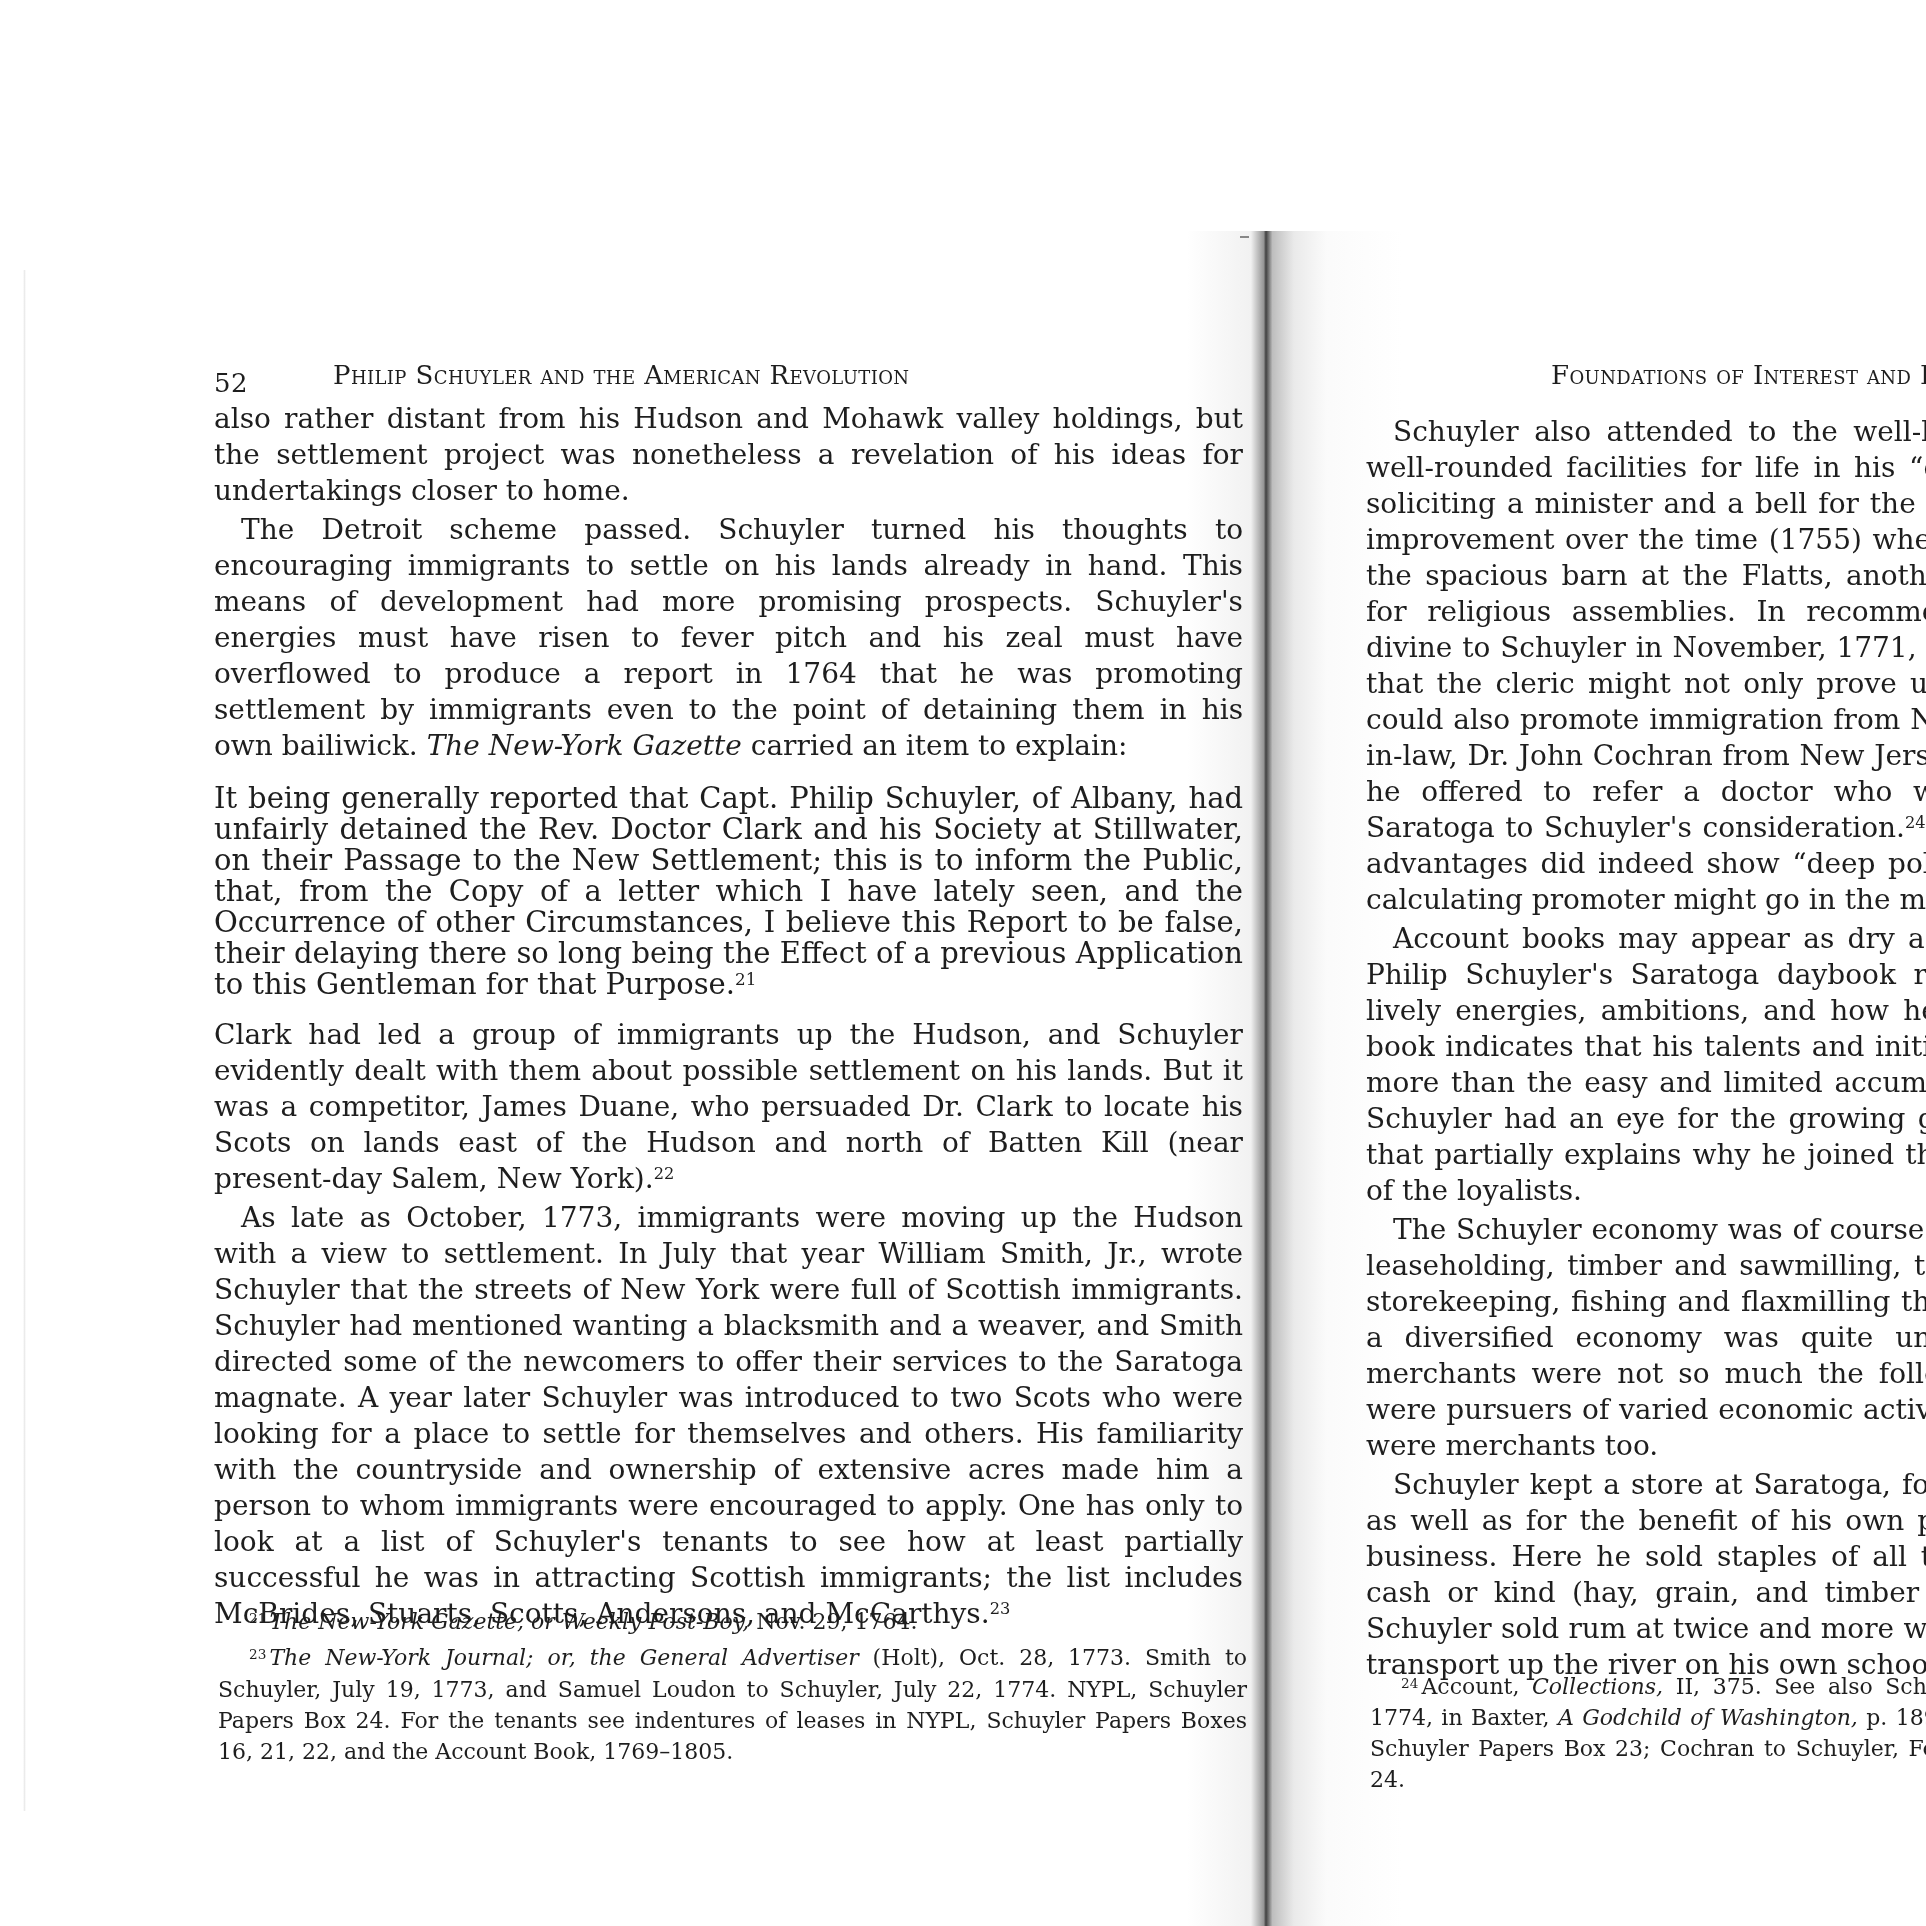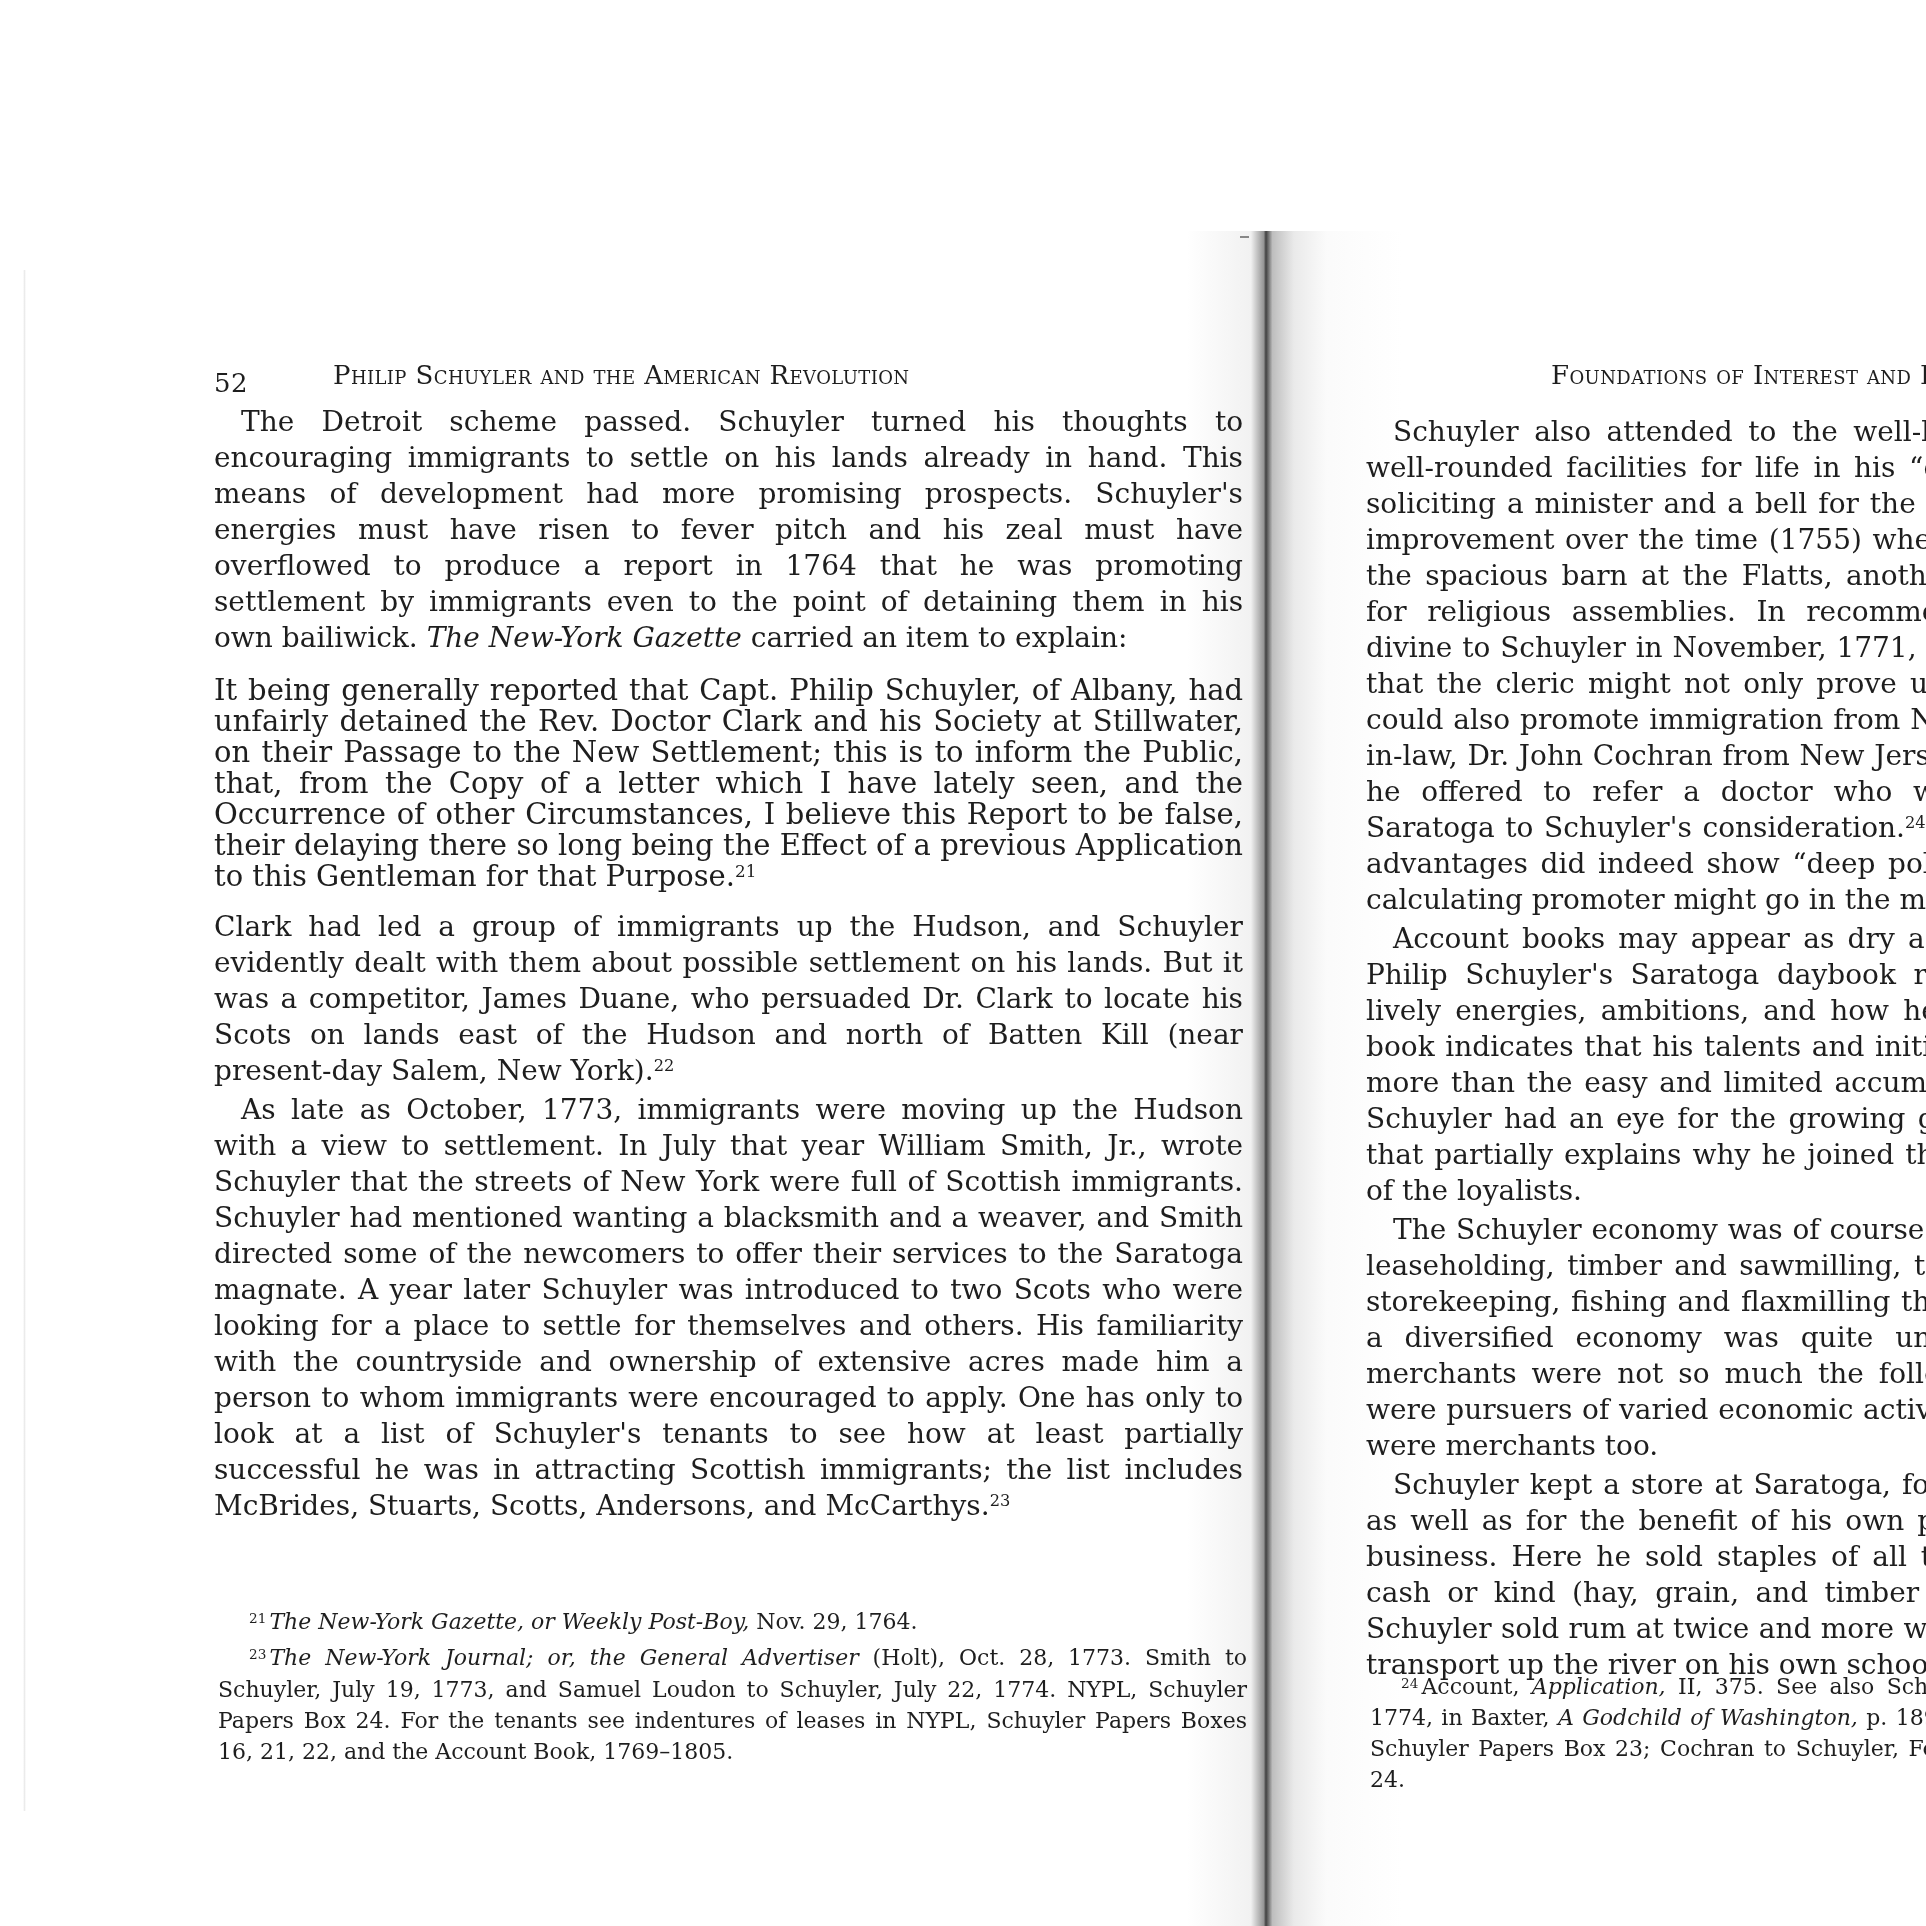--- a/index.html
+++ b/index.html
@@ -68,20 +68,21 @@
 <div class="gutter"></div>
 <div class="gutter-top"></div>
 
 <div class="page left">
   <div class="running-head">
     <span class="pnum">52</span>
     <span class="rtitle">Philip Schuyler and the American Revolution</span>
   </div>
 
   <div class="body-text">
+    <p><span>also rather distant from his Hudson and Mohawk valley holdings, but the settlement project was nonetheless a revelation of his ideas for undertakings closer to home.</span></p>
     <p class="indent gap"><span>The Detroit scheme passed. Schuyler turned his thoughts to encouraging immigrants to settle on his lands already in hand. This means of development had more promising prospects. Schuyler's energies must have risen to fever pitch and his zeal must have overflowed to produce a report in 1764 that he was promoting settlement by immigrants even to the point of detaining them in his own bailiwick.</span> <i>The New-York Gazette</i><span> carried an item to explain:</span></p>
 
     <div class="blockquote"><span>It being generally reported that Capt. Philip Schuyler, of Albany, had unfairly detained the Rev. Doctor Clark and his Society at Stillwater, on their Passage to the New Settlement; this is to inform the Public, that, from the Copy of a letter which I have lately seen, and the Occurrence of other Circumstances, I believe this Report to be false, their delaying there so long being the Effect of a previous Application to this Gentleman for that Purpose.</span><sup>21</sup></div>
 
     <p><span>Clark had led a group of immigrants up the Hudson, and Schuyler evidently dealt with them about possible settlement on his lands. But it was a competitor, James Duane, who persuaded Dr. Clark to locate his Scots on lands east of the Hudson and north of Batten Kill (near present-day Salem, New York).</span><sup>22</sup></p>
     <p class="indent gap"><span>As late as October, 1773, immigrants were moving up the Hudson with a view to settlement. In July that year William Smith, Jr., wrote Schuyler that the streets of New York were full of Scottish immigrants. Schuyler had mentioned wanting a blacksmith and a weaver, and Smith directed some of the newcomers to offer their services to the Saratoga magnate. A year later Schuyler was introduced to two Scots who were looking for a place to settle for themselves and others. His familiarity with the countryside and ownership of extensive acres made him a person to whom immigrants were encouraged to apply. One has only to look at a list of Schuyler's tenants to see how at least partially successful he was in attracting Scottish immigrants; the list includes McBrides, Stuarts, Scotts, Andersons, and McCarthys.</span><sup>23</sup></p>
   </div>
 
   <div class="footnotes">
     <p><span class="fnnum">21</span><i>The New-York Gazette, or Weekly Post-Boy,</i><span> Nov. 29, 1764.</span></p>
@@ -96,16 +97,16 @@
   </div>
 
   <div class="body-text">
     <p class="indent"><span>Schuyler also attended to the well-being of his tenants and to the well-rounded facilities for life in his “colony.” His attention ranged to soliciting a minister and a bell for the church erected there—a marked improvement over the time (1755) when a preacher was obliged to use the spacious barn at the Flatts, another portion of Schuyler property, for religious assemblies. In recommending a Scottish Presbyterian divine to Schuyler in November, 1771, William Smith, Jr., reminded him that the cleric might not only prove useful to his boys as a tutor, but could also promote immigration from North Britain. Schuyler's brother-in-law, Dr. John Cochran from New Jersey, also made recommendations; he offered to refer a doctor who was interested in settling near Saratoga to Schuyler's consideration.</span><sup>24</sup><span> Schuyler's attention to all these advantages did indeed show “deep policy” and the lengths to which a calculating promoter might go in the management of his settlement.</span></p>
     <p class="indent gap"><span>Account books may appear as dry as the dust they accumulate, but Philip Schuyler's Saratoga daybook reveals much of its proprietor's lively energies, ambitions, and how he made part of his fortune. The book indicates that his talents and initiative created his position rather more than the easy and limited accumulations of inheritance, and that Schuyler had an eye for the growing greatness of his country —a fact that partially explains why he joined the patriot cause rather than that of the loyalists.</span></p>
     <p class="indent gap"><span>The Schuyler economy was of course rooted in the land. It was one of leaseholding, timber and sawmilling, tar-making and gristmilling, with storekeeping, fishing and flaxmilling thrown in for good measure. Such a diversified economy was quite unexceptional for the day. Even merchants were not so much the followers of an occupation as they were pursuers of varied economic activities. In their own way landlords were merchants too.</span></p>
     <p class="indent gap"><span>Schuyler kept a store at Saratoga, for the convenience of his tenants as well as for the benefit of his own purse. His overseer managed its business. Here he sold staples of all types. The tenants might pay in cash or kind (hay, grain, and timber cleared from their leaseholds). Schuyler sold rum at twice and more what he paid for it. But the cost of transport up the river on his own schooner and in wagons overland</span></p>
   </div>
 
   <div class="footnotes">
-    <p><span class="fnnum">24</span><span>Account, </span><i>Application,</i><span> II, 375. See also Schuyler to Philip Van Rensselaer, Nov. 18, 1774, in Baxter, </span><i>A Godchild of Washington,</i><span> p. 189; Smith to Schuyler, Nov. 9, 1771: NYPL, Schuyler Papers Box 23; Cochran to Schuyler, Feb. 19, 1772: NYPL, Schuyler Papers Box 24.</span></p>
+    <p><span class="fnnum">24</span><span>Account, </span><i>Collections,</i><span> II, 375. See also Schuyler to Philip Van Rensselaer, Nov. 18, 1774, in Baxter, </span><i>A Godchild of Washington,</i><span> p. 189; Smith to Schuyler, Nov. 9, 1771: NYPL, Schuyler Papers Box 23; Cochran to Schuyler, Feb. 19, 1772: NYPL, Schuyler Papers Box 24.</span></p>
   </div>
 </div>
 
 
 </body></html>

